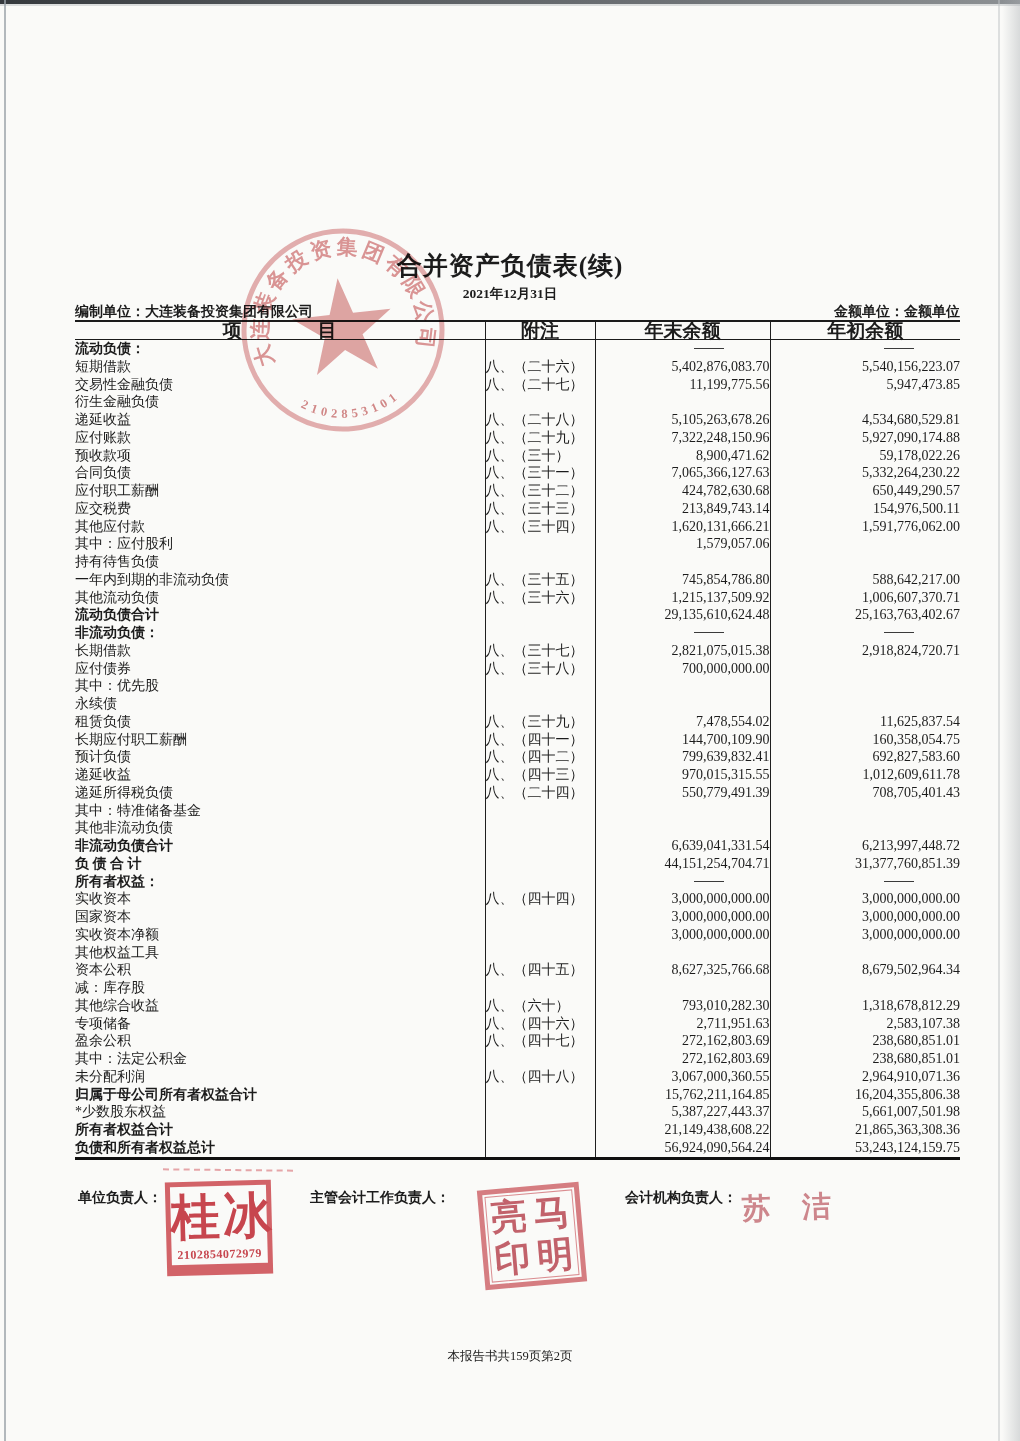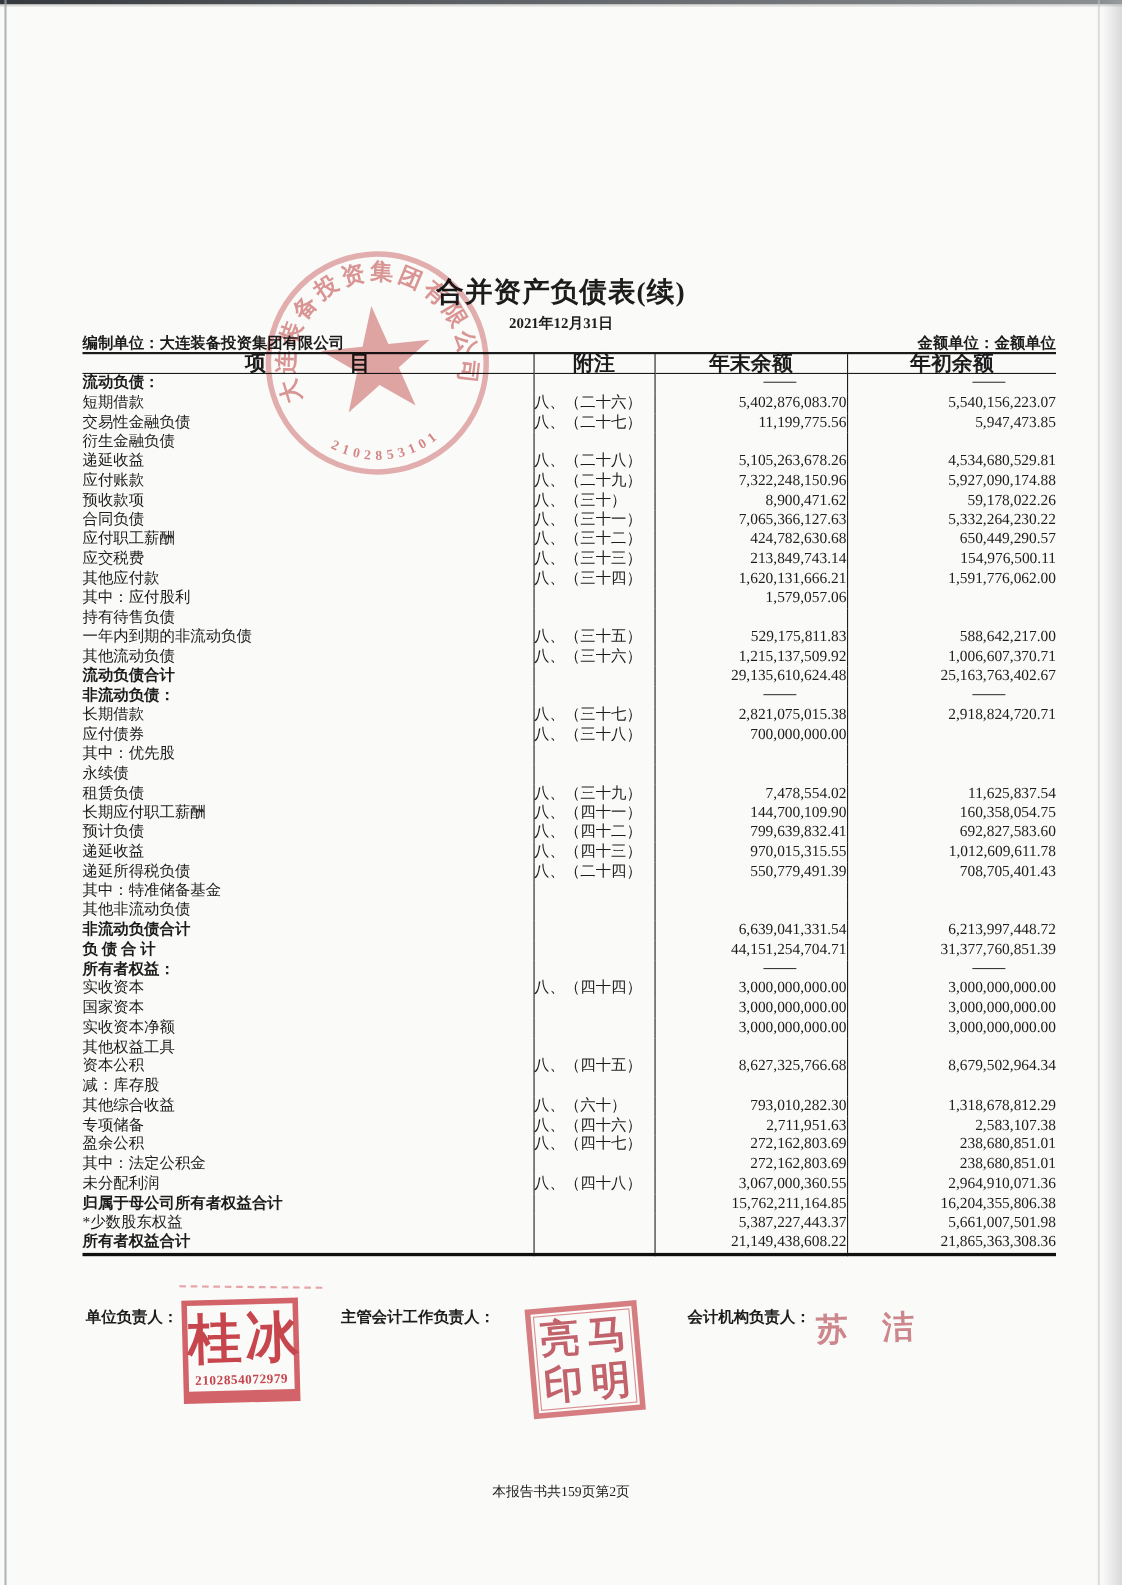--- a/index.html
+++ b/index.html
@@ -185,21 +185,21 @@
         </tr>
         <tr>
           <td class="c-item ind1">持有待售负债</td>
           <td class="c-note vb"></td>
           <td class="c-num vb"></td>
           <td class="c-num c-begin vb"></td>
         </tr>
         <tr>
           <td class="c-item ind1">一年内到期的非流动负债</td>
           <td class="c-note vb">八、（三十五）</td>
-          <td class="c-num vb">529,175,811.83</td>
+          <td class="c-num vb">745,854,786.80</td>
           <td class="c-num c-begin vb">588,642,217.00</td>
         </tr>
         <tr>
           <td class="c-item ind1">其他流动负债</td>
           <td class="c-note vb">八、（三十六）</td>
           <td class="c-num vb">1,215,137,509.92</td>
           <td class="c-num c-begin vb">1,006,607,370.71</td>
         </tr>
         <tr>
           <td class="c-item total">流动负债合计</td>
@@ -373,20 +373,26 @@
           <td class="c-item star">*少数股东权益</td>
           <td class="c-note vb"></td>
           <td class="c-num vb">5,387,227,443.37</td>
           <td class="c-num c-begin vb">5,661,007,501.98</td>
         </tr>
         <tr>
           <td class="c-item total">所有者权益合计</td>
           <td class="c-note vb"></td>
           <td class="c-num vb">21,149,438,608.22</td>
           <td class="c-num c-begin vb">21,865,363,308.36</td>
+        </tr>
+        <tr>
+          <td class="c-item total">负债和所有者权益总计</td>
+          <td class="c-note vb"></td>
+          <td class="c-num vb">56,924,090,564.24</td>
+          <td class="c-num c-begin vb">53,243,124,159.75</td>
         </tr>
       </tbody>
   </table>
 
   <span class="flabel fl1">单位负责人：</span>
   <span class="flabel fl2">主管会计工作负责人：</span>
   <span class="flabel fl3">会计机构负责人：</span>
 
   <div class="seal-wrap">
     <svg viewBox="0 0 212 212" width="212" height="212">

